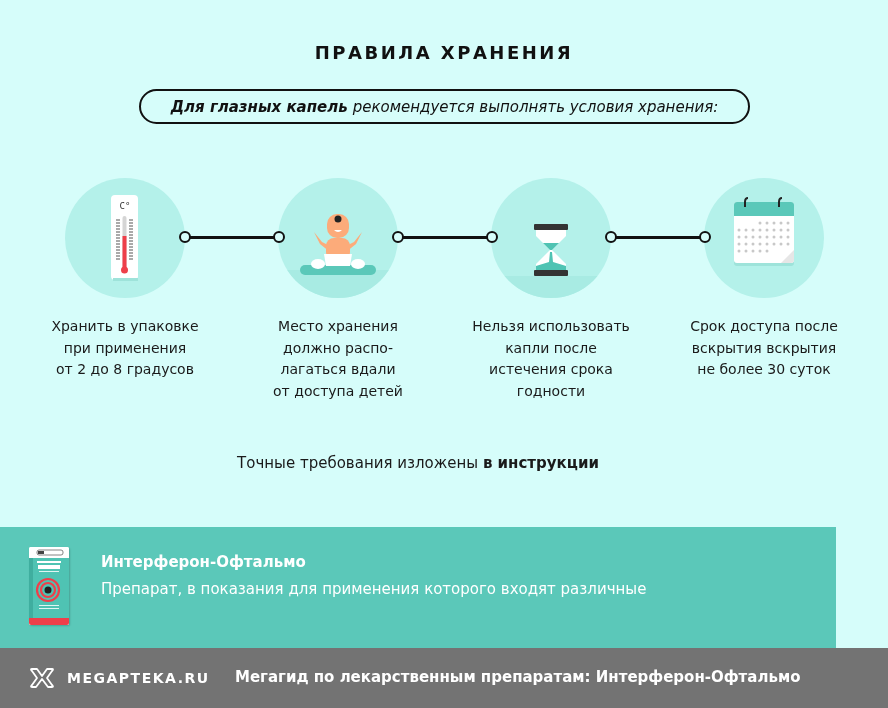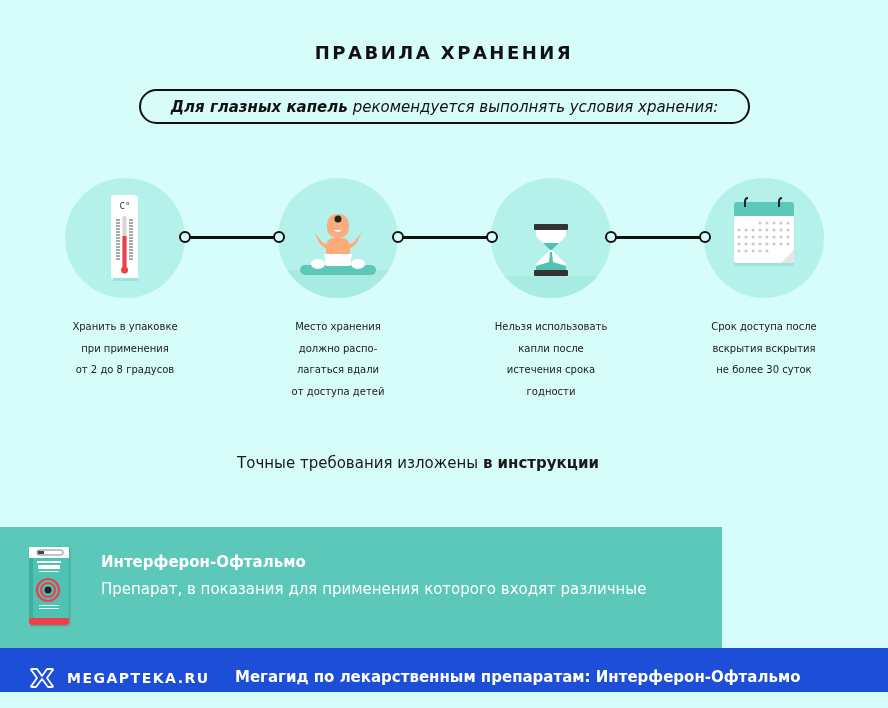--- a/index.html
+++ b/index.html
@@ -10,32 +10,32 @@
 
   .pill { position: absolute; top: 89px; left: 139px; width: 611px; height: 35px; border: 2.5px solid #111; border-radius: 18px; display: flex; align-items: center; justify-content: center; font-size: 15px; white-space: nowrap; font-style: italic; }
   .pill b { font-weight: bold; margin-right: 5px; }
 
   .circle { position: absolute; top: 178px; width: 120px; height: 120px; border-radius: 50%; background: #b4f1ea; overflow: hidden; }
   .connector { position: absolute; top: 231px; height: 12px; }
   .connector .line { position: absolute; top: 5px; left: 6px; right: 6px; height: 2.5px; background: #111; }
   .connector .dot { position: absolute; top: 0; width: 12px; height: 12px; border-radius: 50%; border: 2.5px solid #111; background: #d6fdfa; }
   .connector .dot.l { left: 0; } .connector .dot.r { right: 0; }
 
-  .caption { position: absolute; top: 316px; width: 190px; text-align: center; font-size: 10px; line-height: 21.5px; color: #1a1a1a; }
+  .caption { position: absolute; top: 316px; width: 190px; text-align: center; font-size: 14px; line-height: 21.5px; color: #1a1a1a; }
 
   .note { position: absolute; top: 454px; left: 0; width: 836px; text-align: center; font-size: 15px; color: #1a1a1a; }
   .note b { font-weight: bold; }
 
-  .product { position: absolute; top: 527px; left: 0; width: 722px; height: 121px; background: #5bc8b9; }
+  .product { position: absolute; top: 527px; left: 0; width: 836px; height: 121px; background: #5bc8b9; }
   .product .name { position: absolute; top: 26px; left: 101px; font-size: 15px; font-weight: bold; color: #fff; }
   .product .desc { position: absolute; top: 51px; left: 101px; font-size: 15px; line-height: 22px; color: #fff; width: 640px; }
 
   .box { position: absolute; top: 20px; left: 29px; width: 40px; height: 78px; background: #fff; border-radius: 2px; box-shadow: 1px 1px 2px rgba(0,0,0,0.2); overflow: hidden; }
 
-  .footer { position: absolute; top: 648px; left: 0; width: 888px; height: 44px; background: #1d4ed8; }
+  .footer { position: absolute; top: 648px; left: 0; width: 888px; height: 60px; background: #737373; }
   .footer .brand { position: absolute; top: 20px; left: 29px; display: flex; align-items: center; }
   .footer .brand-text { margin-left: 12px; font-size: 14px; font-weight: bold; letter-spacing: 1.5px; color: #fff; }
   .footer .guide { position: absolute; top: 20px; left: 235px; font-size: 15px; font-weight: bold; color: #fff; white-space: nowrap; }
 </style>
 </head>
 <body>
 
 <div class="title">ПРАВИЛА ХРАНЕНИЯ</div>
 
 <div class="pill">

